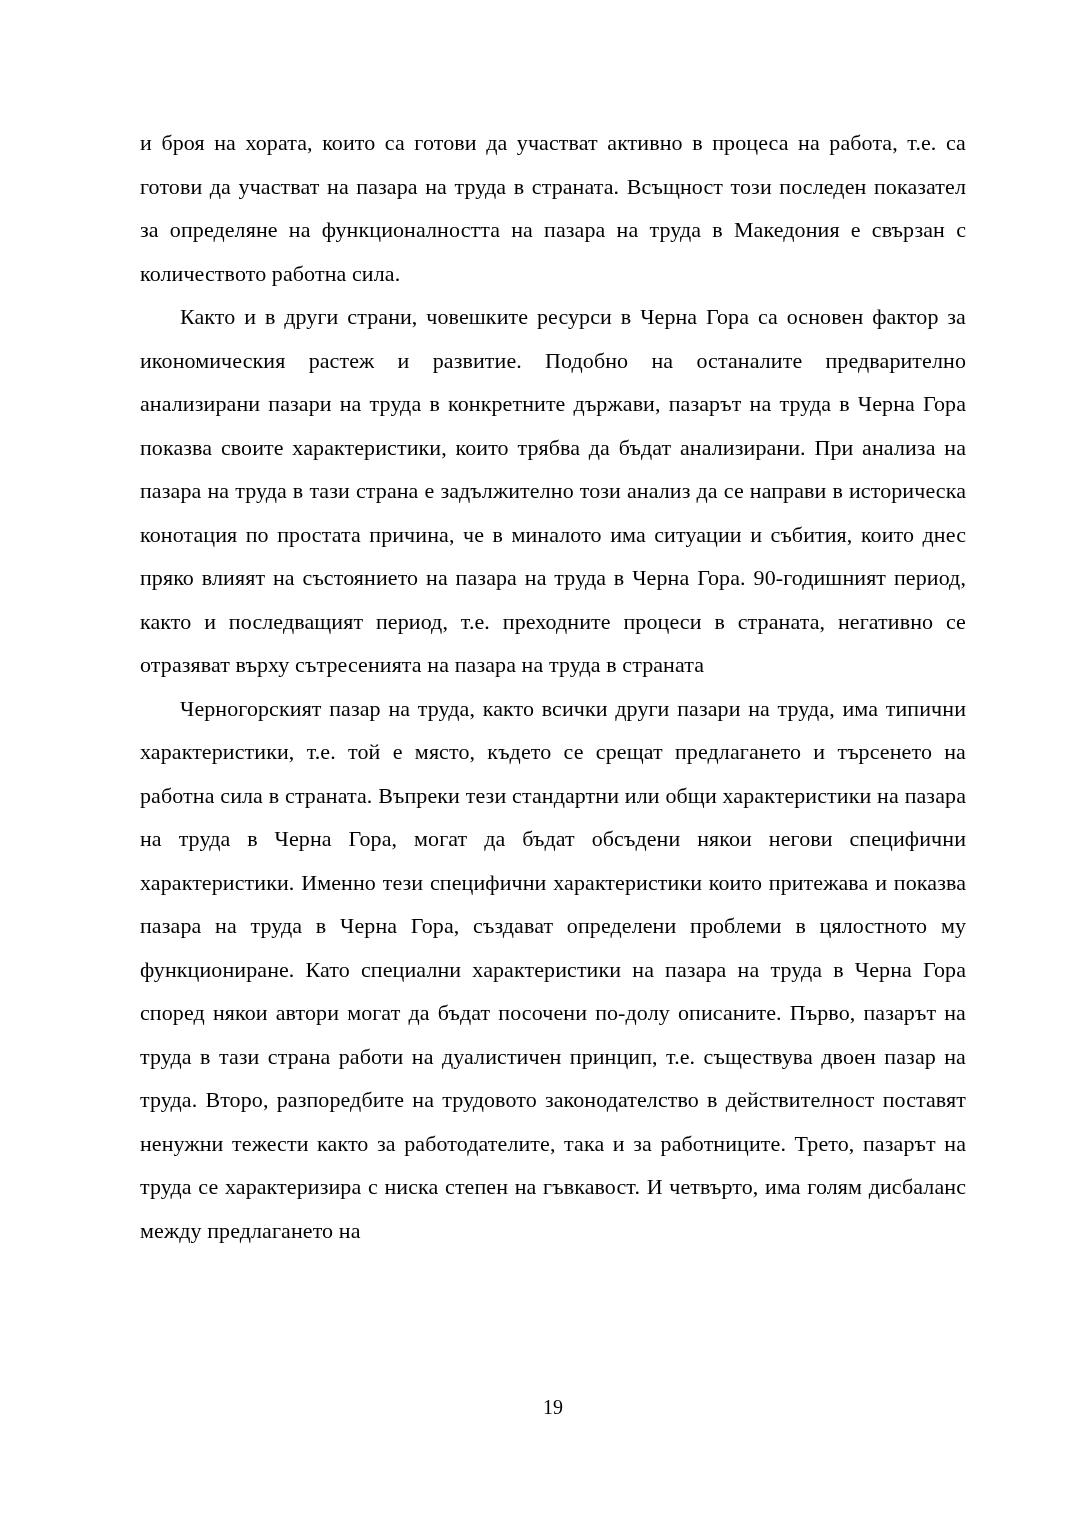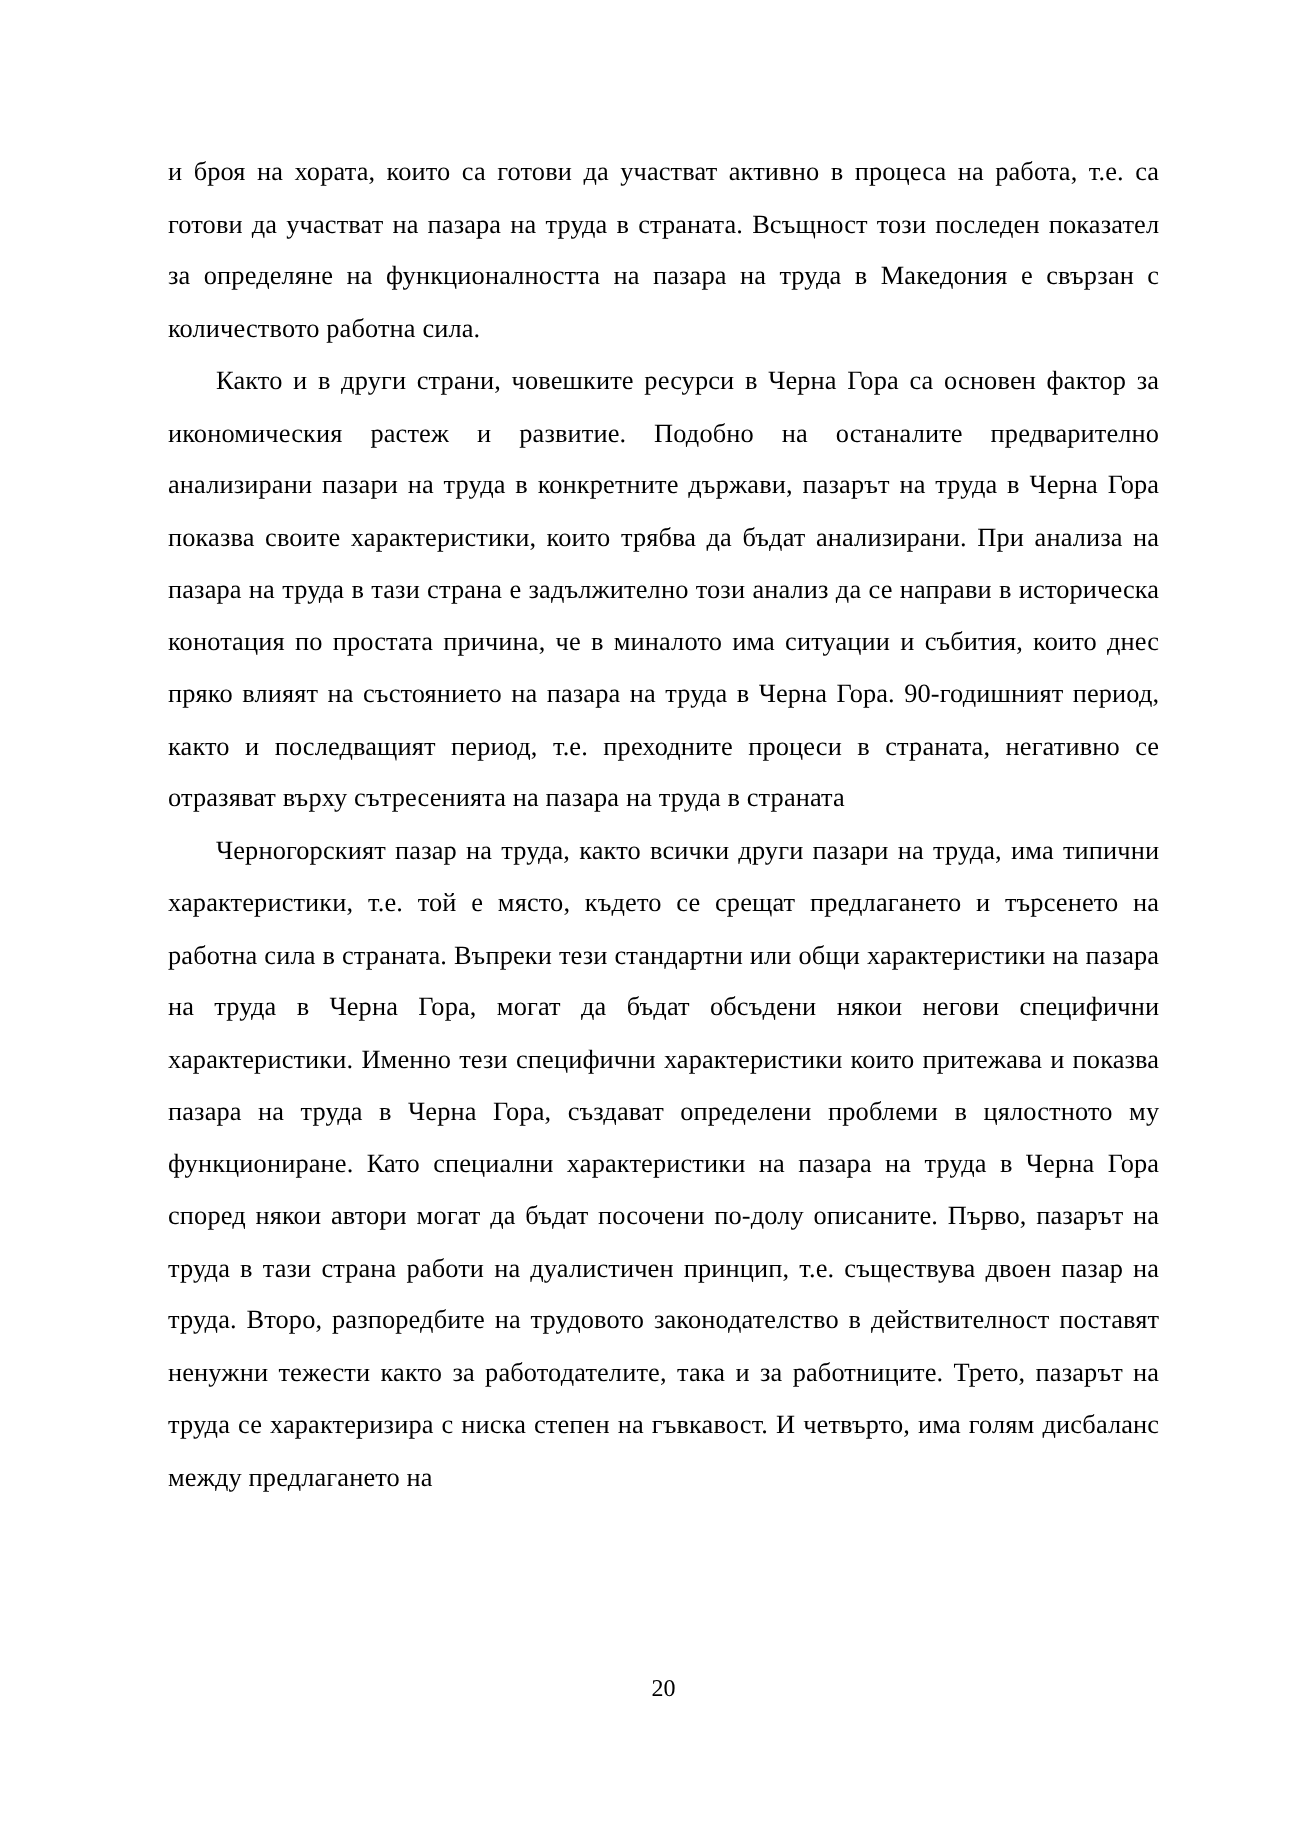--- a/index.html
+++ b/index.html
@@ -46,14 +46,14 @@
   </style>
 </head>
 <body>
 
 <div class="page">
   <div class="content">
     <p class="para">и броя на хората, които са готови да участват активно в процеса на работа, т.е. са готови да участват на пазара на труда в страната. Всъщност този последен показател за определяне на функционалността на пазара на труда в Македония е свързан с количеството работна сила.</p>
     <p class="para indented">Както и в други страни, човешките ресурси в Черна Гора са основен фактор за икономическия растеж и развитие. Подобно на останалите предварително анализирани пазари на труда в конкретните държави, пазарът на труда в Черна Гора показва своите характеристики, които трябва да бъдат анализирани. При анализа на пазара на труда в тази страна е задължително този анализ да се направи в историческа конотация по простата причина, че в миналото има ситуации и събития, които днес пряко влияят на състоянието на пазара на труда в Черна Гора. 90-годишният период, както и последващият период, т.е. преходните процеси в страната, негативно се отразяват върху сътресенията на пазара на труда в страната</p>
     <p class="para indented">Черногорският пазар на труда, както всички други пазари на труда, има типични характеристики, т.е. той е място, където се срещат предлагането и търсенето на работна сила в страната. Въпреки тези стандартни или общи характеристики на пазара на труда в Черна Гора, могат да бъдат обсъдени някои негови специфични характеристики. Именно тези специфични характеристики които притежава и показва пазара на труда в Черна Гора, създават определени проблеми в цялостното му функциониране. Като специални характеристики на пазара на труда в Черна Гора според някои автори могат да бъдат посочени по-долу описаните. Първо, пазарът на труда в тази страна работи на дуалистичен принцип, т.е. съществува двоен пазар на труда. Второ, разпоредбите на трудовото законодателство в действителност поставят ненужни тежести както за работодателите, така и за работниците. Трето, пазарът на труда се характеризира с ниска степен на гъвкавост. И четвърто, има голям дисбаланс между предлагането на</p>
   </div>
-  <div class="page-number">20</div>
+  <div class="page-number">19</div>
 </div>
 
 </body></html>

